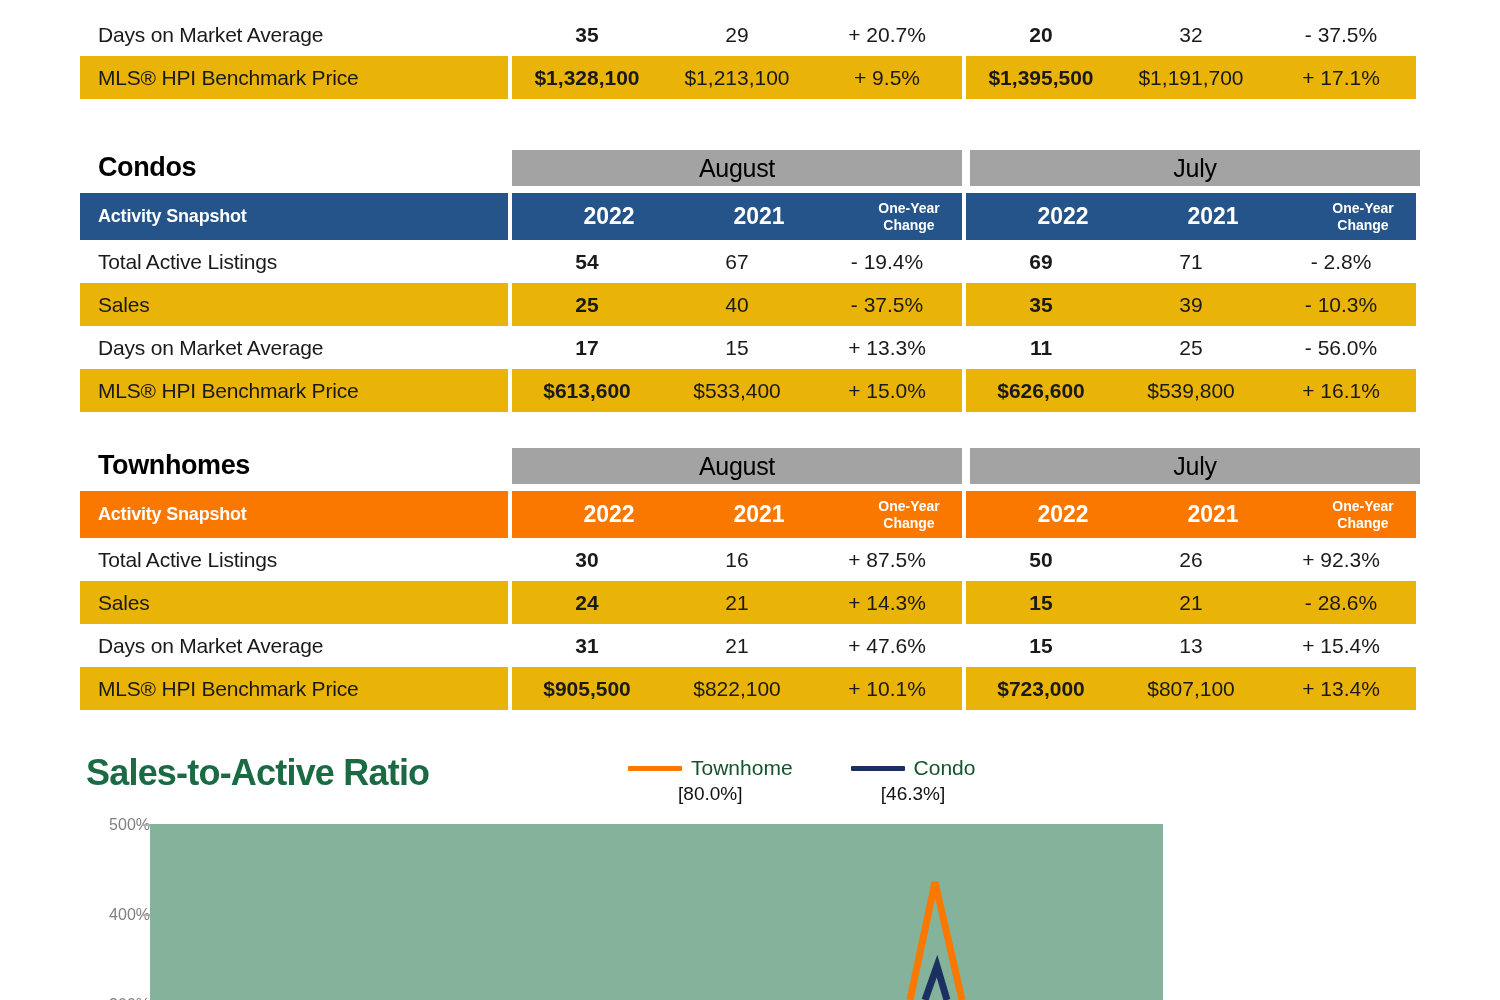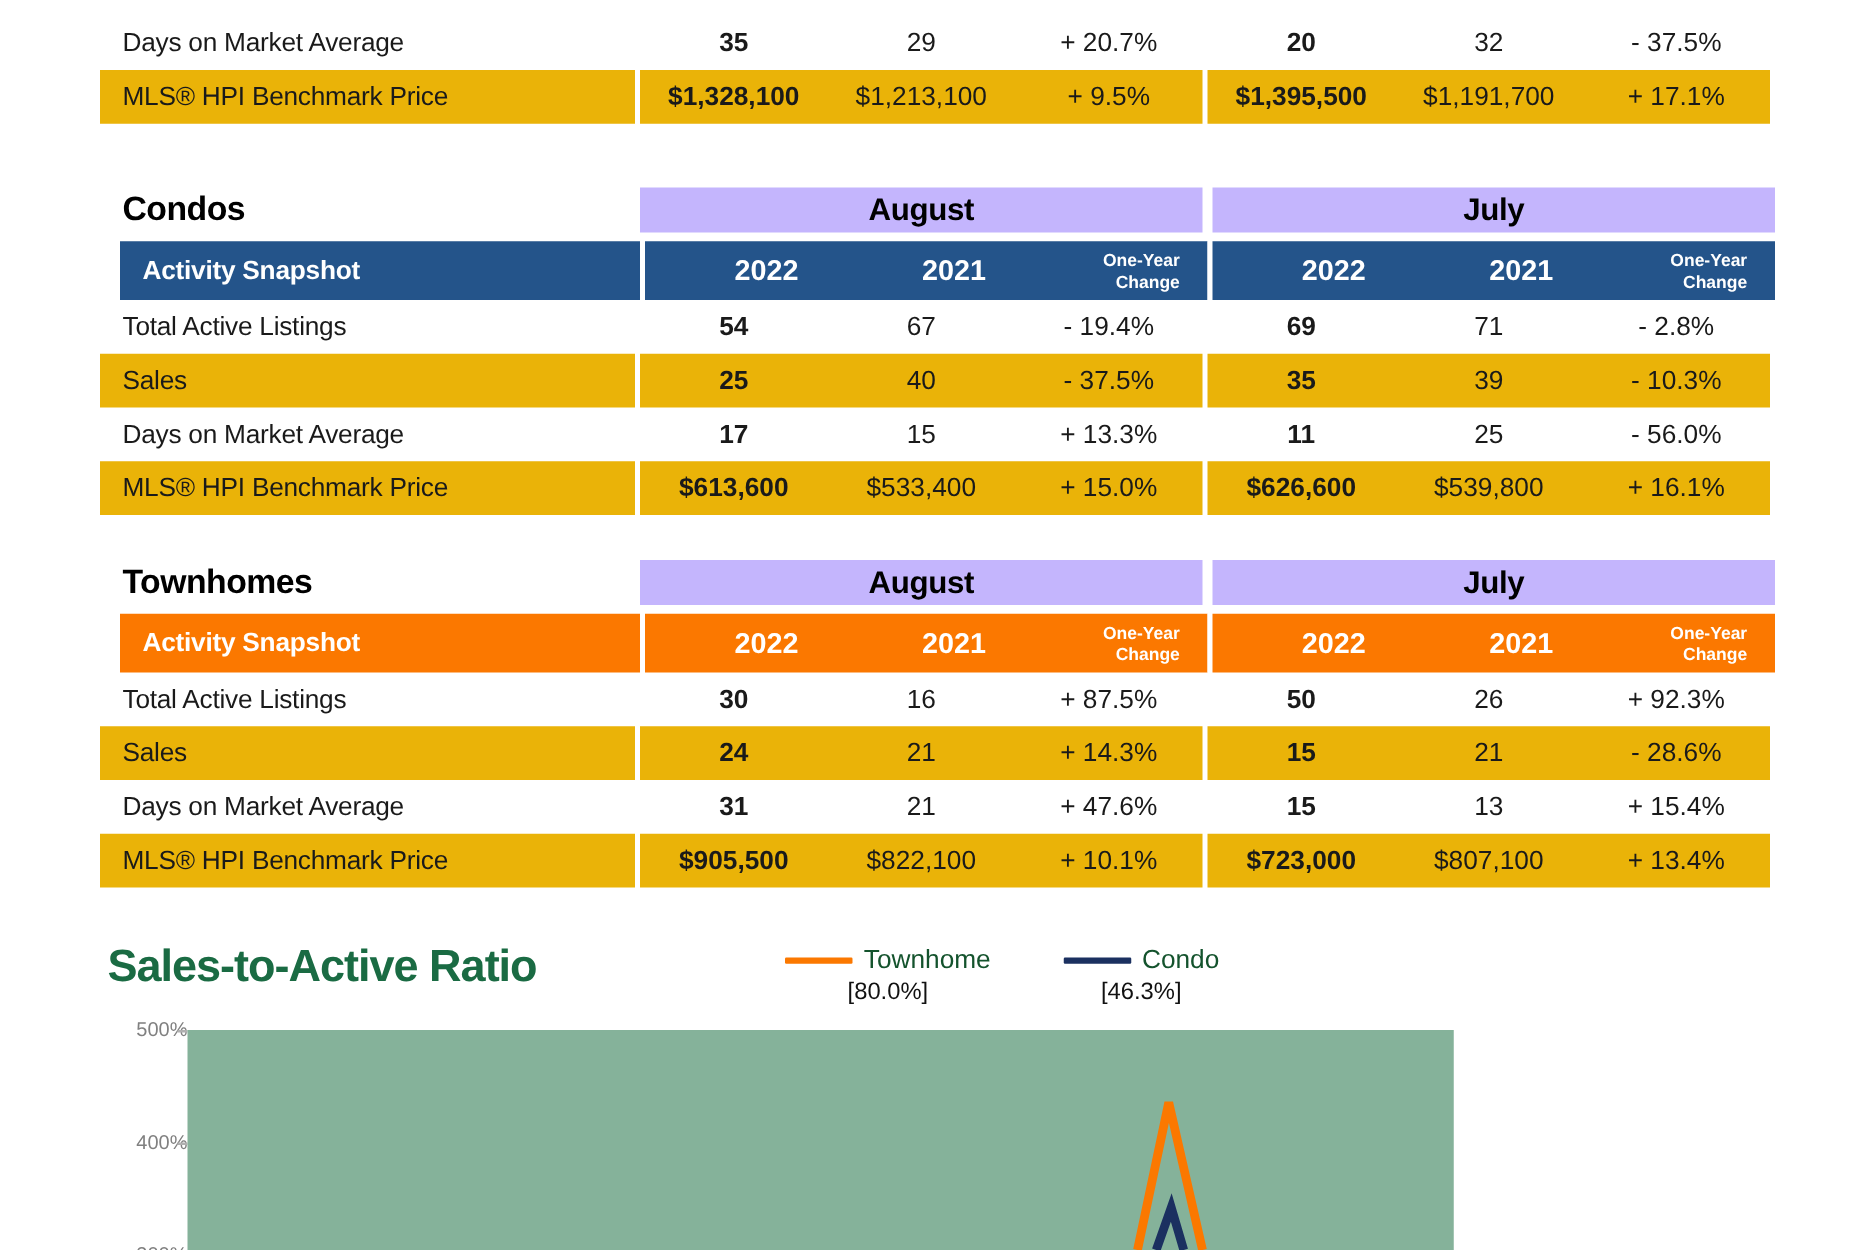--- a/index.html
+++ b/index.html
@@ -11,47 +11,46 @@
     position:relative;
   }
 
   
   .tbl{ position:absolute; left:80px; width:1340px; }
 
   .month-band{
     display:flex; height:36px; margin-left:432px; width:908px;
   }
   .month-cell{
-    background:#c4b5fd;
-    font-size:25px; font-weight:bold; color:#000;
+    background:#a3a3a3;
+    font-size:25px; font-weight:normal; color:#000;
     display:flex; align-items:center; justify-content:center;
     letter-spacing:-0.3px;
   }
   .month-cell.a{ width:450px; }
   .month-gap{ width:8px; }
   .month-cell.b{ width:450px; }
 
   .section-title{
     position:absolute; left:18px; top:2px;
     font-size:27px; font-weight:bold; color:#000;
     letter-spacing:-0.4px;
   }
 
   .hdr-row{ display:flex; height:47px; margin-top:7px; }
   .hdr-label{
     width:428px; display:flex; align-items:center;
     padding-left:18px; box-sizing:border-box;
-    font-size:21px; font-weight:bold; color:#fff;
+    font-size:18px; font-weight:bold; color:#fff;
     letter-spacing:-0.2px;
-    margin-left:16px;
   }
   .hdr-gap{ width:4px; background:#fff; }
   .hdr-grp{ width:450px; display:flex; }
   .hdr-c{ display:flex; align-items:center; justify-content:center;
-          color:#fff; text-align:right;padding-left:44px; }
+          color:#fff; text-align:center;padding-left:44px; }
   .hdr-c.yr{ width:150px; font-size:23px; font-weight:bold; }
   .hdr-c.ch{ width:150px; font-size:14px; font-weight:bold; line-height:1.15; }
 
   .navy .hdr-label,.navy .hdr-grp{ background:#24548a; }
   .orange .hdr-label,.orange .hdr-grp{ background:#fb7800; }
 
   .drow{ display:flex; height:43px; align-items:stretch; }
   .drow.alt .dlabel,.drow.alt .dgrp{ background:#eab308; }
   .dlabel{
     width:428px; display:flex; align-items:center;

